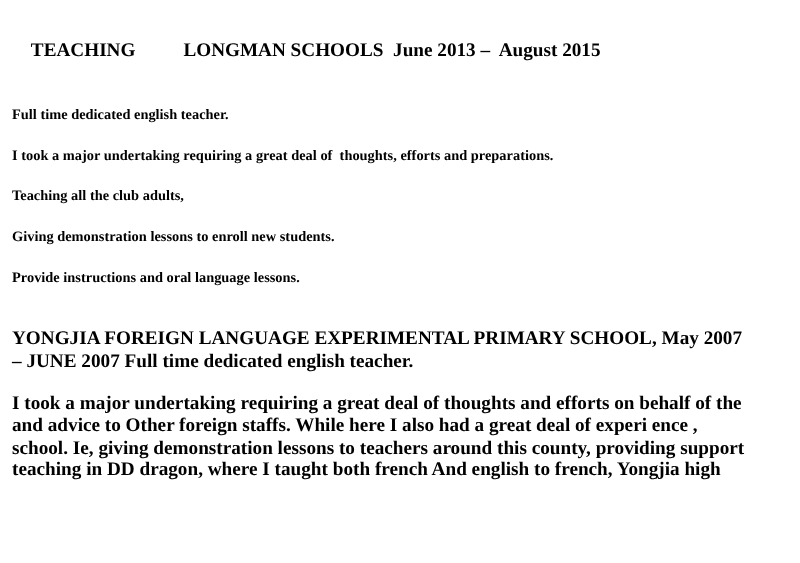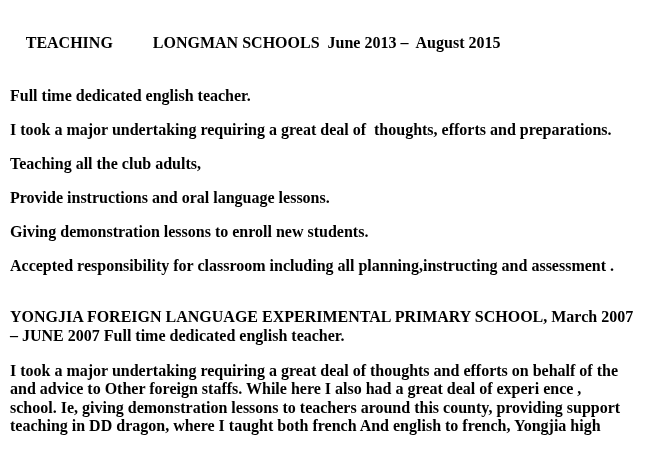--- a/index.html
+++ b/index.html
@@ -13,21 +13,21 @@
     box-sizing: border-box;
     width: 667px;
     height: 469px;
     padding: 14px 6px 0 10px;
     font-family: "Liberation Serif", "DejaVu Serif", serif;
     font-weight: bold;
     color: #000000;
     overflow: hidden;
   }
   .pline {
-    font-size: 16px;
+    font-size: 12px;
     line-height: 19px;
     margin: 0 0 15px 0;
     white-space: pre;
   }
   .heading-row {
     font-size: 16px;
     line-height: 19px;
     margin: 0 0 15px 0;
     white-space: pre;
   }
@@ -58,27 +58,26 @@
 
 <div class="doc">
 
   <div class="heading-row">
     <span class="section-title">TEACHING</span><span class="employer">LONGMAN SCHOOLS  June 2013 –  August 2015</span>
   </div>
 
   <p class="pline">Full time dedicated english teacher.</p>
   <p class="pline">I took a major undertaking requiring a great deal of  thoughts, efforts and preparations.</p>
   <p class="pline">Teaching all the club adults,</p>
+  <p class="pline">Giving demonstration lessons to enroll new students.</p>
   <p class="pline">Provide instructions and oral language lessons.</p>
-  <p class="pline">Giving demonstration lessons to enroll new students.</p>
-  <p class="pline">Accepted responsibility for classroom including all planning,instructing and assessment .</p>
 
   <div class="job2">
     <div class="job2-header">
-      <p class="h2line">YONGJIA FOREIGN LANGUAGE EXPERIMENTAL PRIMARY SCHOOL, March 2007</p>
+      <p class="h2line">YONGJIA FOREIGN LANGUAGE EXPERIMENTAL PRIMARY SCHOOL, May 2007</p>
       <p class="h2line">– JUNE 2007 Full time dedicated english teacher.</p>
     </div>
     <div class="job2-body">
       <p class="bline">I took a major undertaking requiring a great deal of thoughts and efforts on behalf of the</p>
       <p class="bline">and advice to Other foreign staffs. While here I also had a great deal of experi ence ,</p>
       <p class="bline">school. Ie, giving demonstration lessons to teachers around this county, providing support</p>
       <p class="bline">teaching in DD dragon, where I taught both french And english to french, Yongjia high</p>
 
     </div>
   </div>

